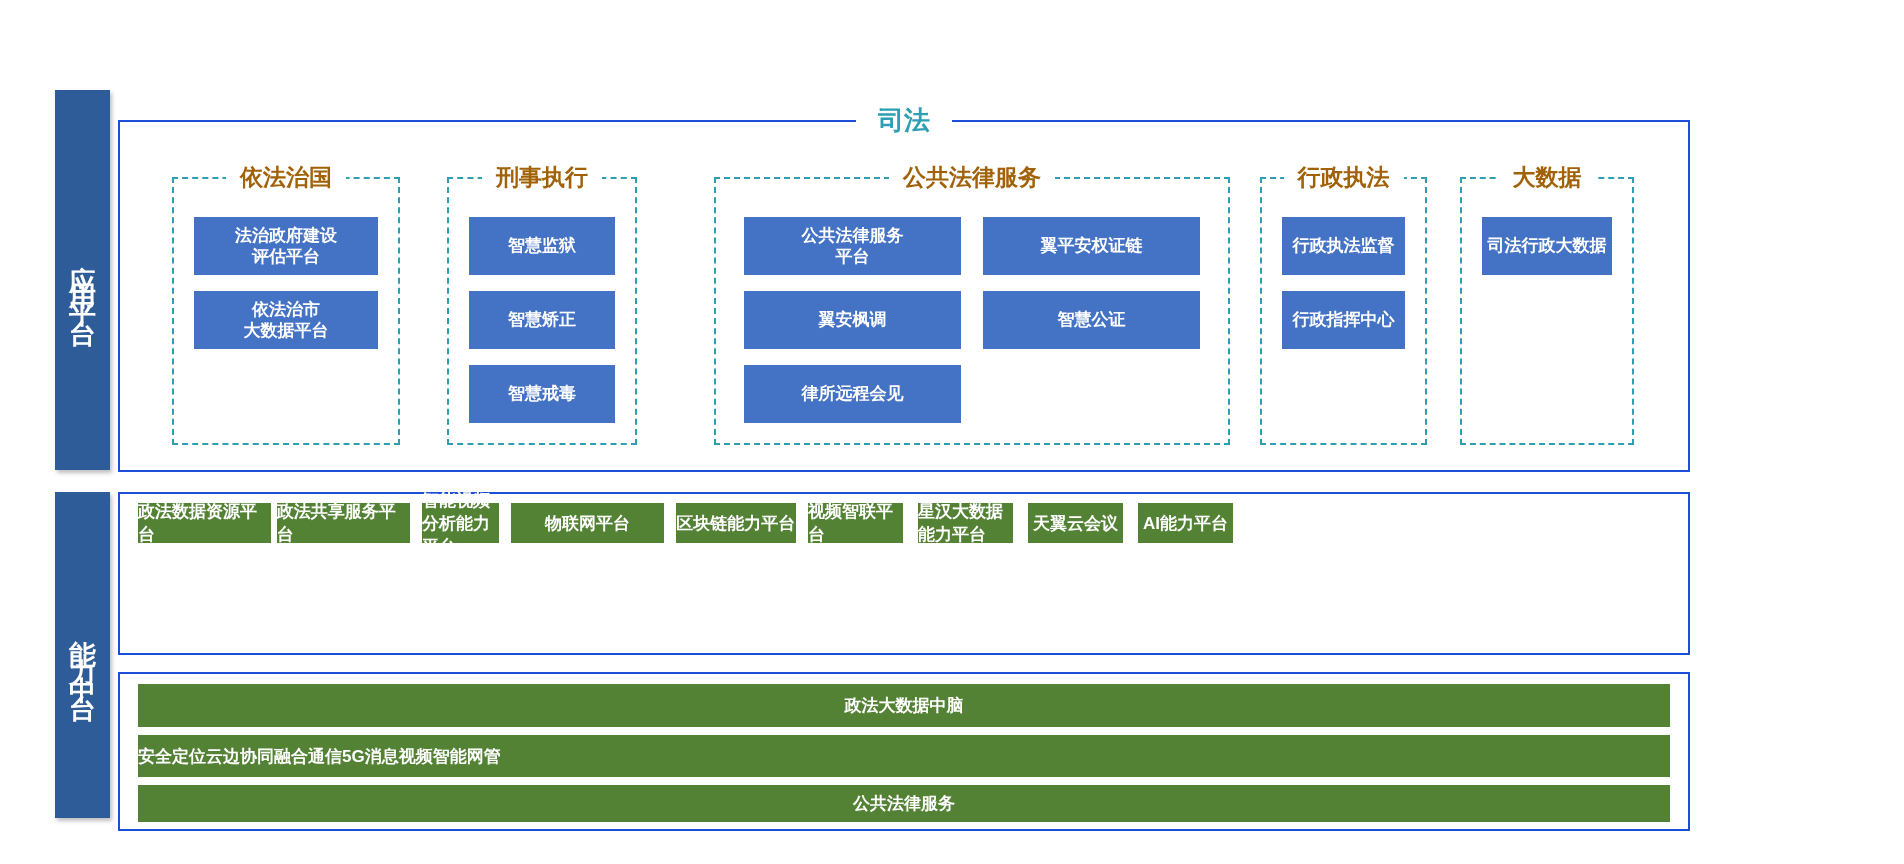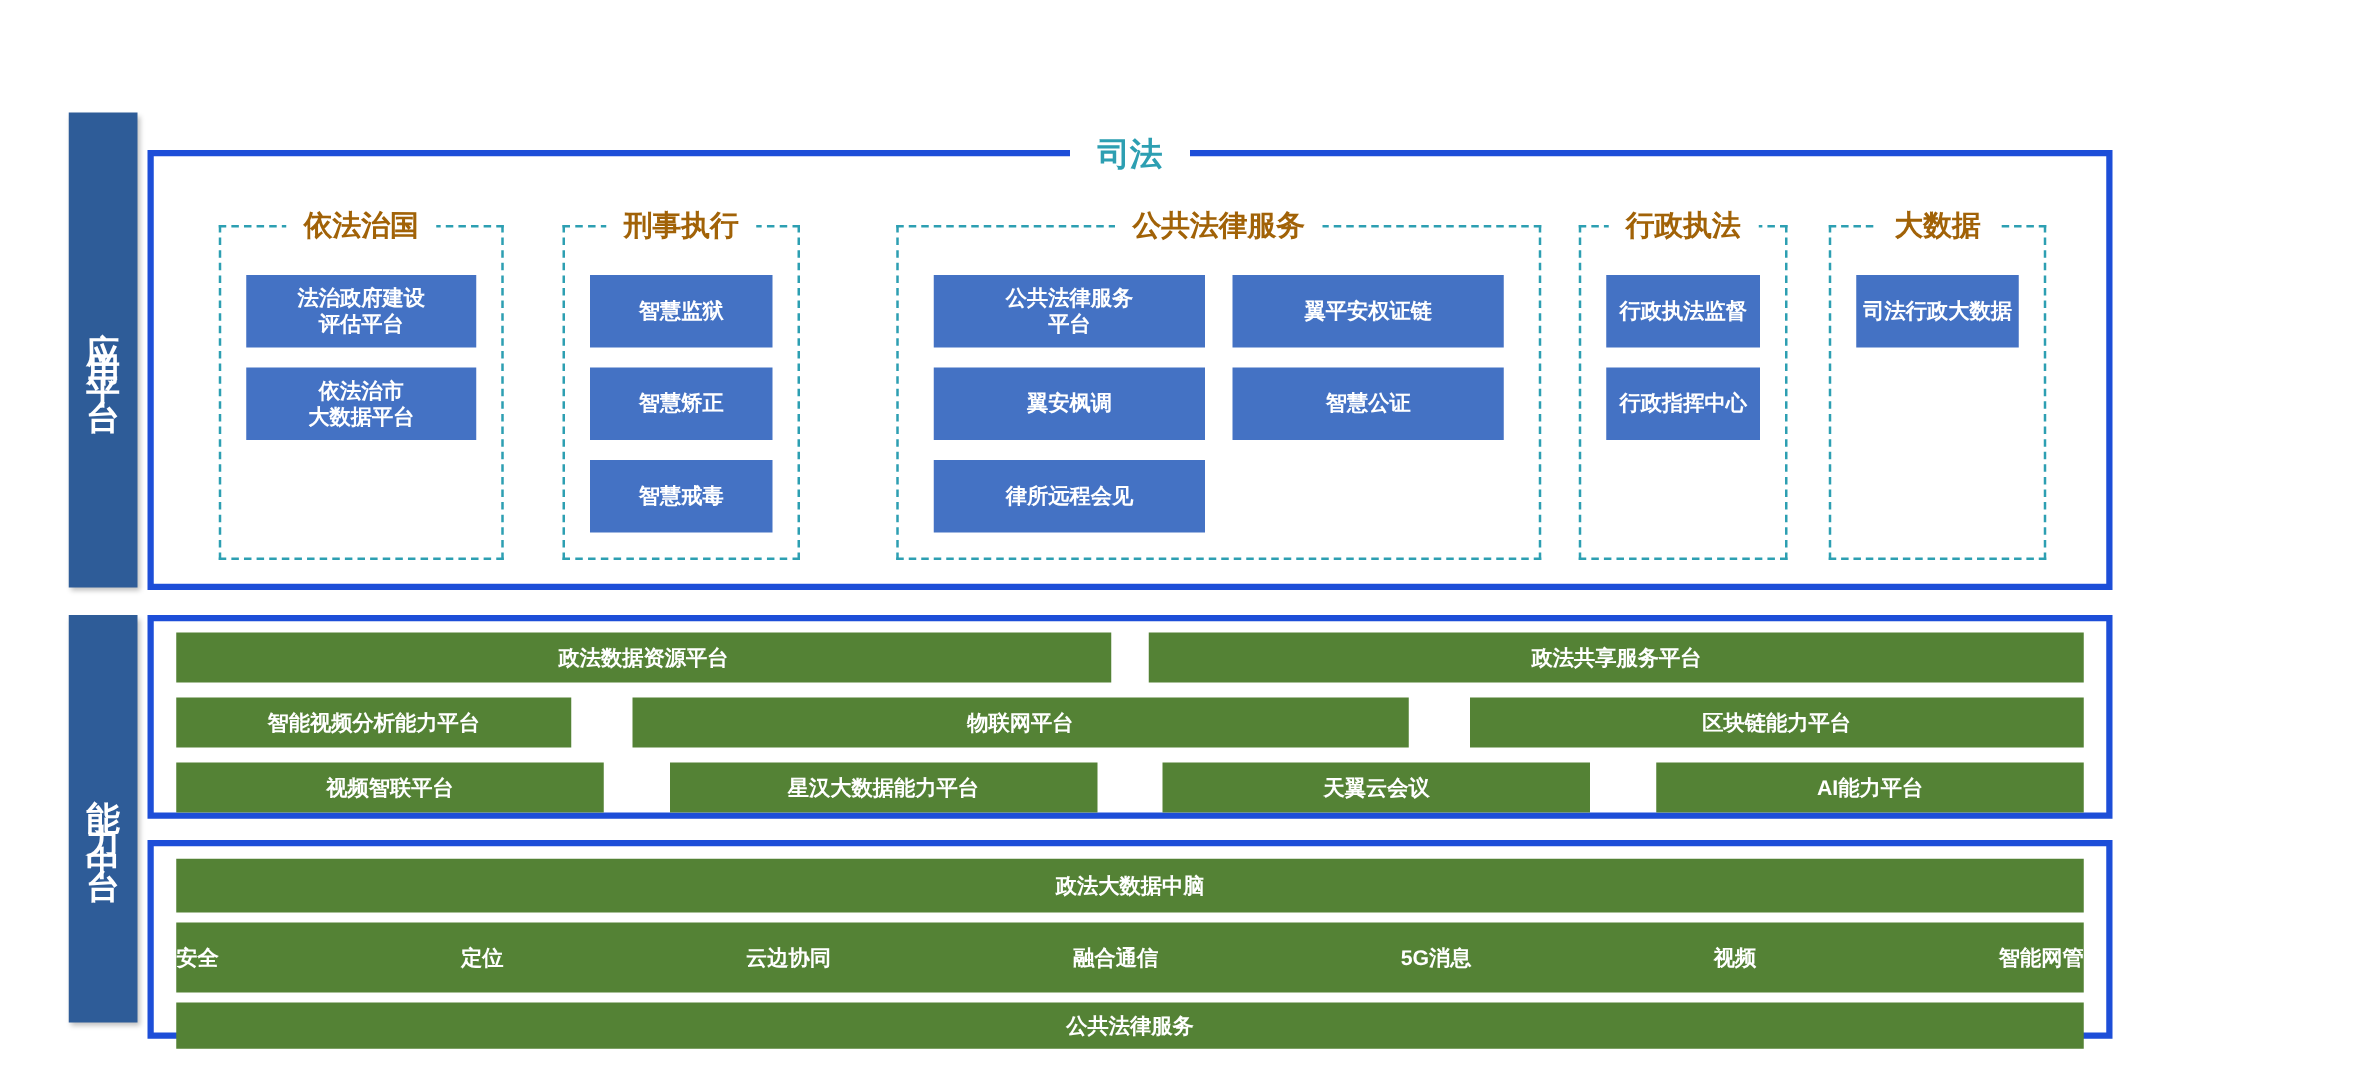--- a/index.html
+++ b/index.html
@@ -10,21 +10,21 @@
   .side-bar{
     position:absolute;left:55px;width:55px;background:#2e5c98;color:#fff;
     display:flex;align-items:center;justify-content:center;
     writing-mode:vertical-lr;letter-spacing:18px;font-size:27px;font-weight:bold;
     box-shadow:2px 3px 4px rgba(0,0,0,.25);
   }
   #sidebar-app{top:90px;height:380px;}
   #sidebar-cap{top:492px;height:326px;}
 
   
-  .teal-box{position:absolute;left:118px;width:1572px;border:5px solid #1d4ed8;background:#fff;box-sizing:border-box;}
+  .teal-box{position:absolute;left:118px;width:1572px;border:2px solid #1d4ed8;background:#fff;box-sizing:border-box;}
   #top-box{top:120px;height:352px;}
   #mid-box{top:492px;height:163px;}
   #bot-box{top:672px;height:159px;}
 
   .box-title{
     position:absolute;top:-19px;left:50%;transform:translateX(-50%);
     background:#fff;padding:0 22px;color:#2d9fb2;font-size:26px;font-weight:bold;white-space:nowrap;
   }
 
   
@@ -44,32 +44,32 @@
   .s4{width:167px;margin-right:33px;}
   .s5{width:174px;}
   .btn{
     background:#4472c4;color:#fff;font-size:17px;font-weight:bold;line-height:1.25;
     width:calc(100% - 40px);height:58px;display:flex;align-items:center;justify-content:center;
     text-align:center;white-space:pre-line;box-sizing:border-box;
   }
   .s3 .btn{width:100%;}
 
   
-  .bars-wrap{display:flex;flex-direction:column;gap:12px;padding:9px 18px;}
+  .bars-wrap{display:flex;flex-direction:row;gap:12px;padding:9px 18px;}
   .bar-row{display:flex;justify-content:space-between;height:40px;}
   .gbar{
     background:#548235;color:#fff;font-size:17px;font-weight:bold;
     display:flex;align-items:center;justify-content:center;height:100%;box-sizing:border-box;
   }
   .w49{width:49%;} .w22{width:22.4%;}
   .w20{width:20.7%;} .w40{width:40.7%;} .w32{width:32.2%;}
 
   #bot-wrap{display:flex;flex-direction:column;gap:8px;padding:10px 18px;}
   .full-bar{width:100%;}
-  #net-row{height:56px;justify-content:space-between;}
+  #net-row{height:42px;justify-content:flex-start;}
   #brain-row{height:43px;}
   #cloud-row{height:37px;}
   #net-row span{color:#fff;font-size:17px;font-weight:bold;}
 </style>
 </head>
 <body>
 
 <div id="canvas">
 
   <div id="sidebar-app" class="side-bar">应用平台</div>

